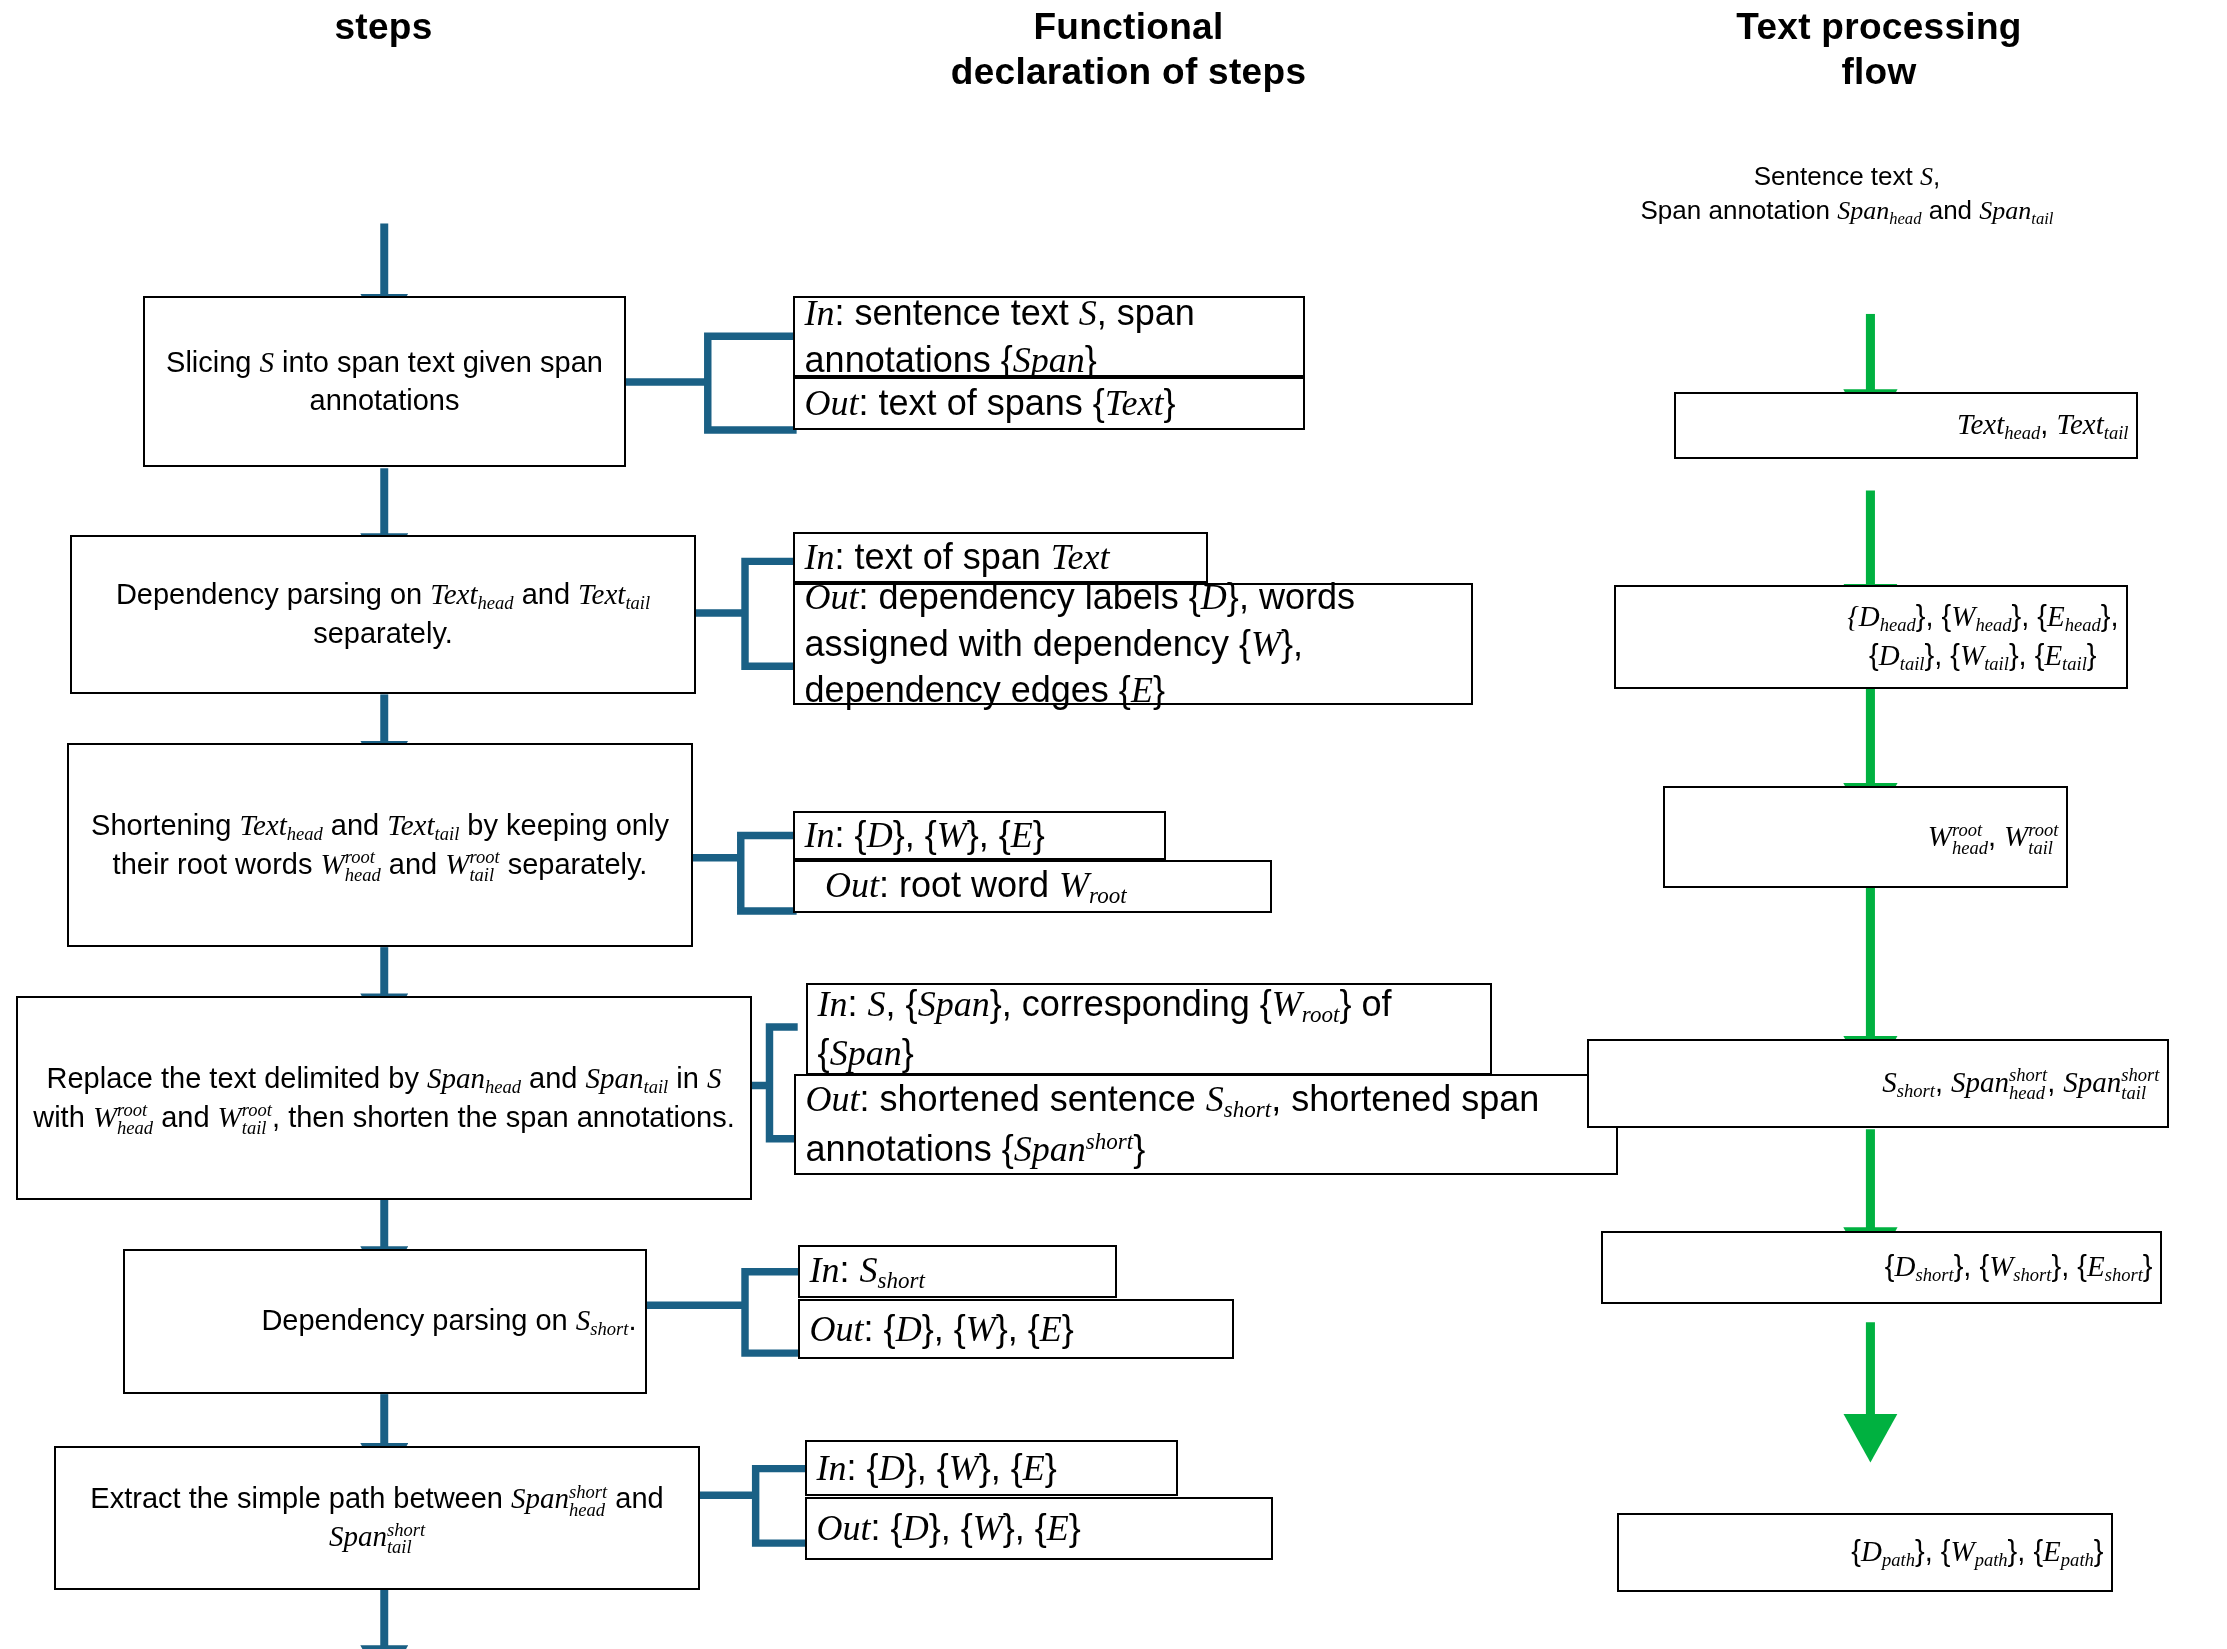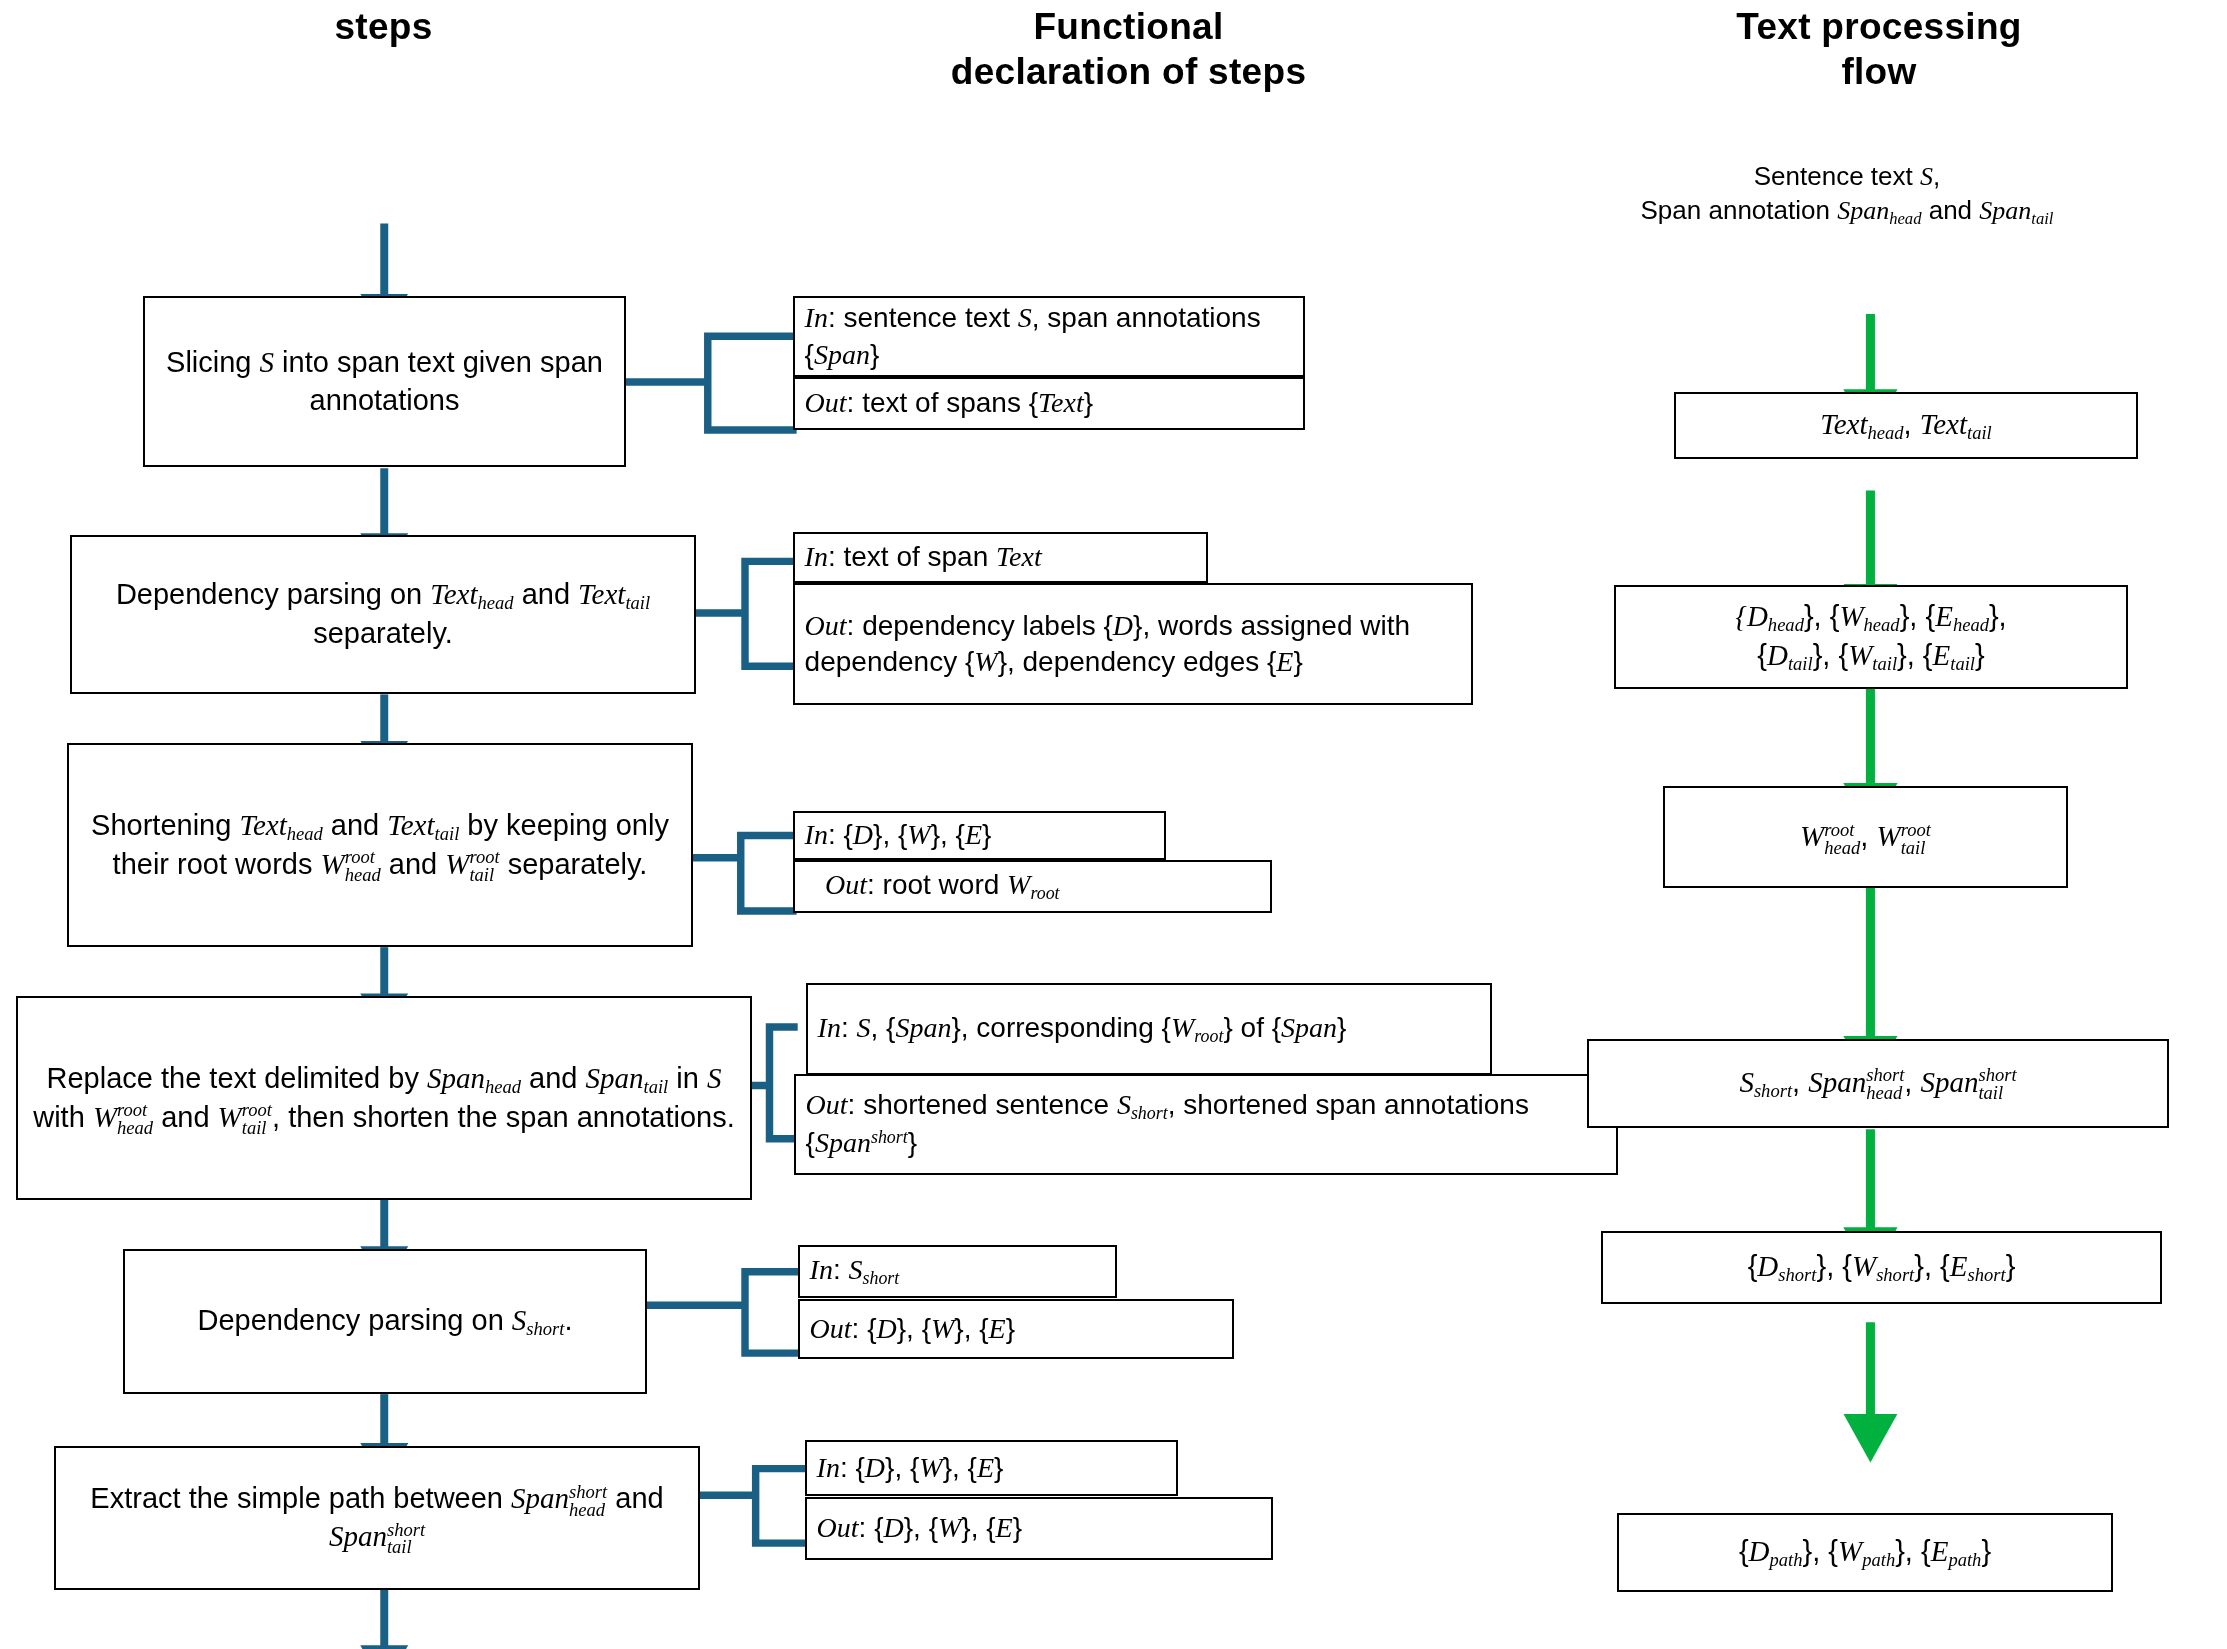--- a/index.html
+++ b/index.html
@@ -4,25 +4,25 @@
 <style>
   html,body{margin:0;padding:0;background:#fff;}
   body{width:2227px;height:1649px;position:relative;
        font-family:"Liberation Sans", sans-serif;color:#000;}
 
   .col-title{position:absolute;text-align:center;font-weight:bold;
              font-size:37px;line-height:1.22;letter-spacing:0.3px;}
 
   
   .box{position:absolute;box-sizing:border-box;border:2.1px solid #000;
-       background:#fff;display:flex;align-items:center;justify-content:center;
+       background:#fff;display:flex;align-items:center;justify-content:flex-end;
        text-align:center;line-height:1.30;}
 
   .step-box{font-size:29px;padding:5.3px 8.5px;}
-  .fn-box{font-size:28px;padding:4.3px 9.6px;justify-content:flex-start;text-align:left;}
+  .fn-box{font-size:36px;padding:4.3px 9.6px;justify-content:flex-start;text-align:left;}
   .flow-box{font-size:29px;padding:4.3px 7.5px;}
 
   .free-text{position:absolute;text-align:center;font-size:26px;line-height:1.30;}
 
   
   .m{font-family:"Liberation Serif", serif;font-style:italic;}
   sub,sup{font-family:"Liberation Serif",serif;font-style:italic;font-size:.64em;}
   sub{vertical-align:-0.28em;} sup{vertical-align:0.50em;}
   .stk{display:inline-block;vertical-align:-0.30em;text-align:left;
        font-size:.64em;line-height:.96;position:relative;top:.10em;}

